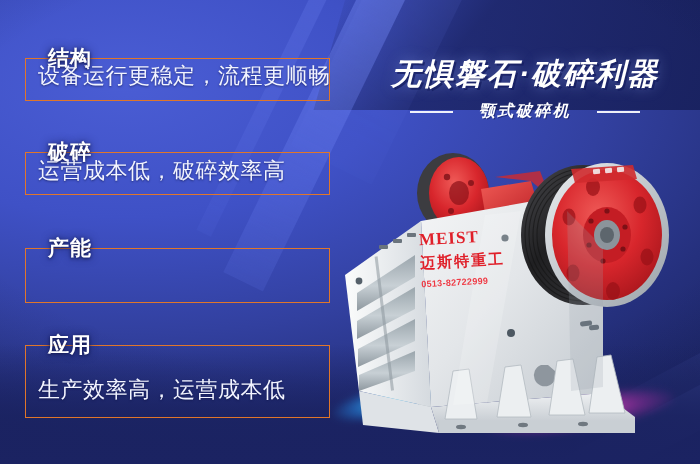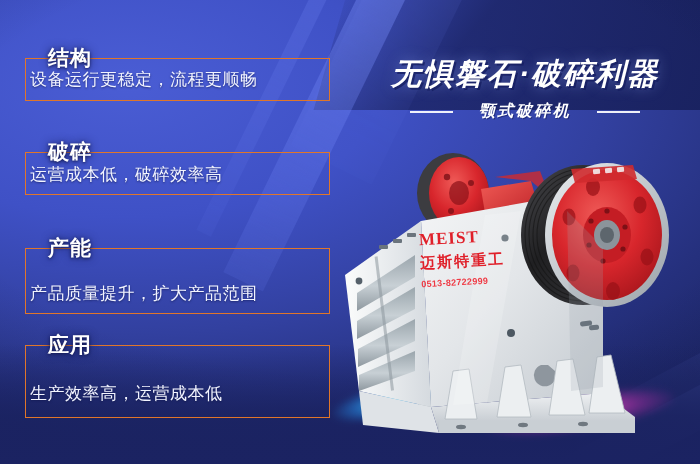--- a/index.html
+++ b/index.html
@@ -43,42 +43,42 @@
 
   
   .features{position:absolute;left:0;top:0;width:345px;height:464px;}
   .feature{
     position:absolute;left:25px;width:305px;
     border:1px solid #e0762a;
     box-sizing:border-box;
   }
   .f1{top:58px;height:43px;}
   .f2{top:152px;height:43px;}
-  .f3{top:248px;height:66px;}
+  .f3{top:248px;height:55px;}
   .f4{top:345px;height:73px;}
 
   .f-title{
     position:absolute;top:-16px;left:18px;
     font-size:21px;font-weight:bold;color:#ffffff;
     letter-spacing:1px;line-height:30px;
     padding:0 8px 0 4px;
     text-shadow:0 1px 3px rgba(15,20,70,.85), 0 0 8px rgba(20,28,90,.9);
     background:transparent;
     white-space:nowrap;
   }
   .f-title::before{
     content:"";position:absolute;left:-6px;right:-4px;top:9px;height:13px;
     background:#3f51c6;z-index:-1;
     box-shadow:0 0 6px 5px #3f51c6;
   }
   .f3 .f-title::before,.f4 .f-title::before{background:#37459f;box-shadow:0 0 6px 5px #37459f;}
   .f2 .f-title::before{background:#3d4db9;box-shadow:0 0 6px 5px #3d4db9;}
   .f-text{
-    position:absolute;left:4px;bottom:8px;
-    font-size:17px;color:#f2f4ff;letter-spacing:.5px;white-space:nowrap;
+    position:absolute;left:12px;bottom:8px;
+    font-size:22px;color:#f2f4ff;letter-spacing:.5px;white-space:nowrap;
     text-shadow:0 1px 2px rgba(15,20,70,.6);
   }
   .f1 .f-text{bottom:9px;}
   .f4 .f-text{bottom:12px;}
 
   
   .headline{
     position:absolute;left:360px;top:44px;width:330px;text-align:center;
   }
   .headline .h-main{
@@ -297,21 +297,20 @@
       <div class="f-text">设备运行更稳定，流程更顺畅</div>
     </div>
 
     <div class="feature f2">
       <div class="f-title">破碎</div>
       <div class="f-text">运营成本低，破碎效率高</div>
     </div>
 
     <div class="feature f3">
       <div class="f-title">产能</div>
-      <div class="f-text">产品质量提升，扩大产品范围</div>
     </div>
 
     <div class="feature f4">
       <div class="f-title">应用</div>
       <div class="f-text">生产效率高，运营成本低</div>
     </div>
 
   </div>
 
 </div>

